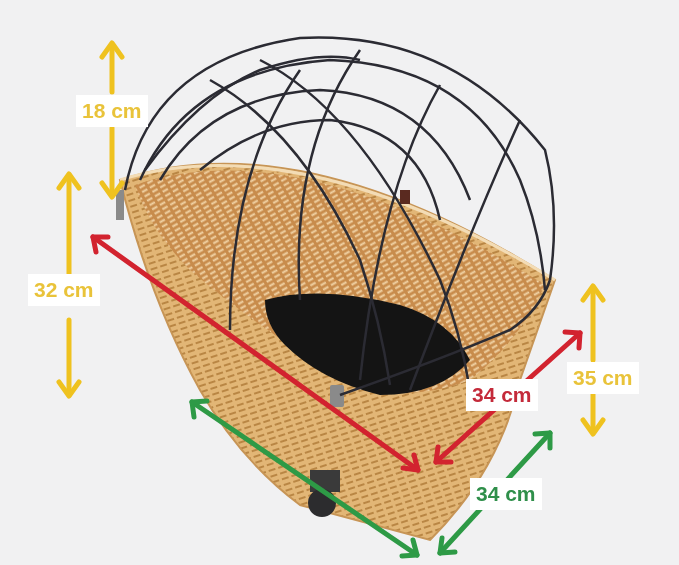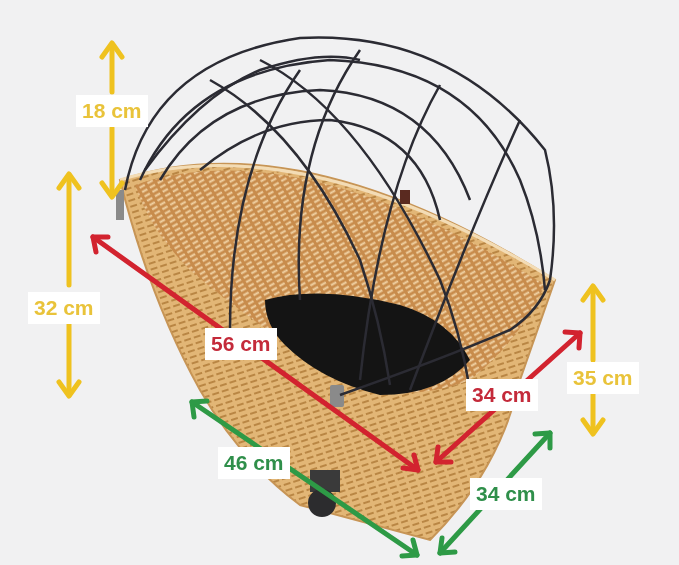--- a/index.html
+++ b/index.html
@@ -103,19 +103,17 @@
       <line x1="192" y1="402" x2="417" y2="555"></line>
       <polyline points="194,417 192,402 207,401"></polyline>
       <polyline points="402,556 417,555 413,540"></polyline>
       <line x1="440" y1="553" x2="550" y2="433"></line>
       <polyline points="442,538 440,553 455,552"></polyline>
       <polyline points="535,434 550,433 550,448"></polyline>
     </g>
   </svg>
 
   <div class="label yellow" style="left:76px; top:95px;">18 cm</div>
-  <div class="label yellow" style="left:28px; top:292px;text-align:right;">32 cm</div>
-  <div class="label red" style="left:205px; top:328px;">56 cm</div>
+  <div class="label yellow" style="left:28px; top:274px;text-align:right;">32 cm</div>
   <div class="label red" style="left:466px; top:379px;">34 cm</div>
   <div class="label yellow" style="left:567px; top:362px;">35 cm</div>
-  <div class="label green" style="left:218px; top:447px;">46 cm</div>
   <div class="label green" style="left:470px; top:478px;">34 cm</div>
 </div>
 
 </body></html>

